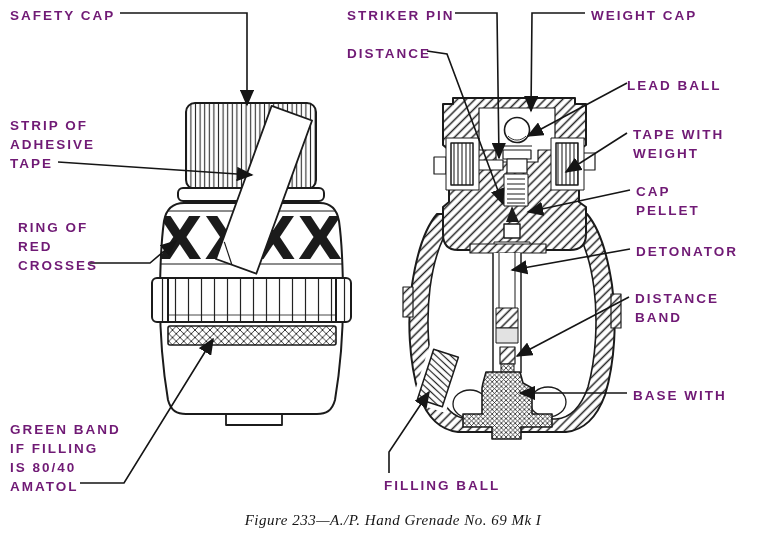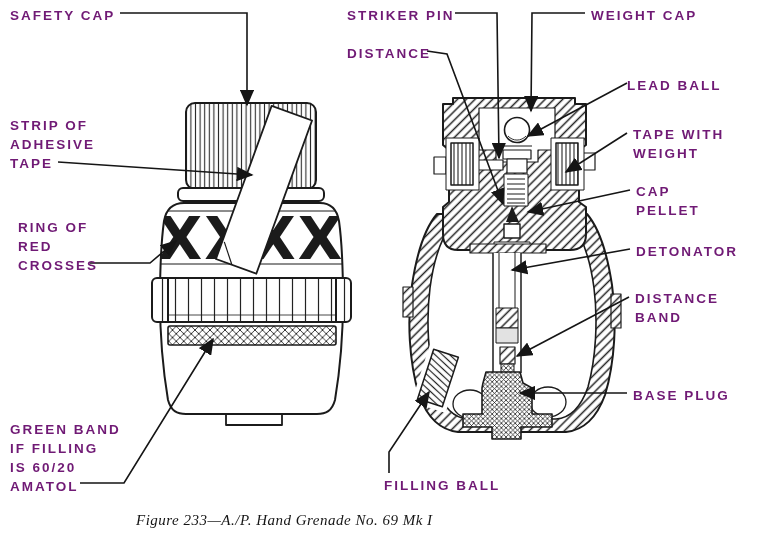--- a/index.html
+++ b/index.html
@@ -8,21 +8,21 @@
     font-family:"Liberation Sans",sans-serif;overflow:hidden;
   }
   #art{position:absolute;left:0;top:0;}
   .label{
     position:absolute;
     font:bold 13.5px "Liberation Sans",sans-serif;
     letter-spacing:2px;line-height:19px;
     color:#701a75;white-space:pre-line;
   }
   .caption{
-    position:absolute;left:136px;top:512px;width:490px;
+    position:absolute;left:148px;top:512px;width:490px;text-align:center;
     font:italic 15px "Liberation Serif",serif;letter-spacing:.5px;color:#151515;
   }
 </style>
 </head>
 <body>
 
 <div id="stage">
 
   <svg id="art" width="762" height="543" viewBox="0 0 762 543">
     <defs>
@@ -182,30 +182,30 @@
 
   <div class="label" style="left:10px;top:6px">SAFETY CAP</div>
   <div class="label" style="left:10px;top:116px">STRIP OF
 ADHESIVE
 TAPE</div>
   <div class="label" style="left:18px;top:218px">RING OF
 RED
 CROSSES</div>
   <div class="label" style="left:10px;top:420px">GREEN BAND
 IF FILLING
-IS 60/20
+IS 80/40
 AMATOL</div>
   <div class="label" style="left:347px;top:6px">STRIKER PIN</div>
   <div class="label" style="left:347px;top:44px">DISTANCE</div>
   <div class="label" style="left:591px;top:6px">WEIGHT CAP</div>
   <div class="label" style="left:627px;top:76px">LEAD BALL</div>
   <div class="label" style="left:633px;top:125px">TAPE WITH
 WEIGHT</div>
   <div class="label" style="left:636px;top:182px">CAP
 PELLET</div>
   <div class="label" style="left:636px;top:242px">DETONATOR</div>
   <div class="label" style="left:635px;top:289px">DISTANCE
 BAND</div>
-  <div class="label" style="left:633px;top:386px">BASE PLUG</div>
+  <div class="label" style="left:633px;top:386px">BASE WITH</div>
   <div class="label" style="left:384px;top:476px">FILLING BALL</div>
 
   <div class="caption">Figure 233—A./P. Hand Grenade No. 69 Mk I</div>
 </div>
 
 </body></html>

